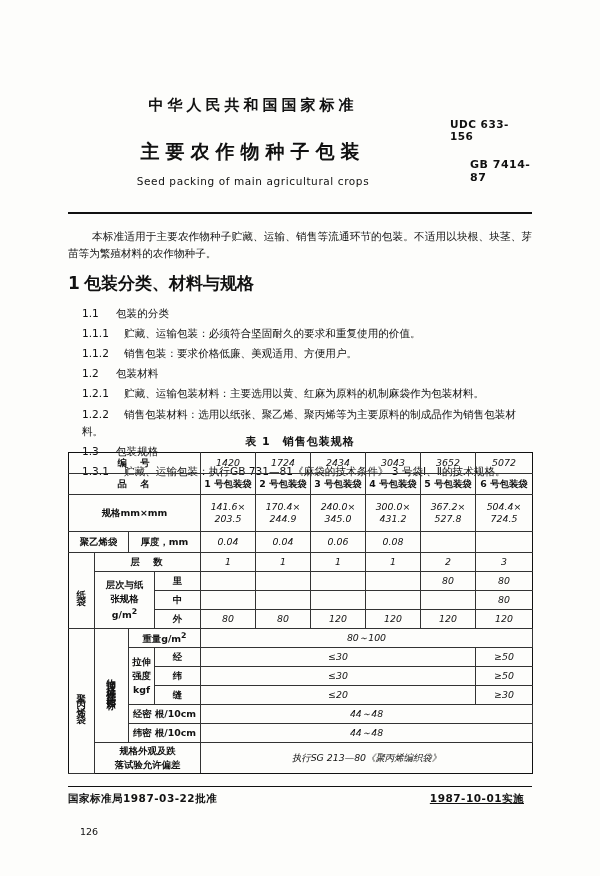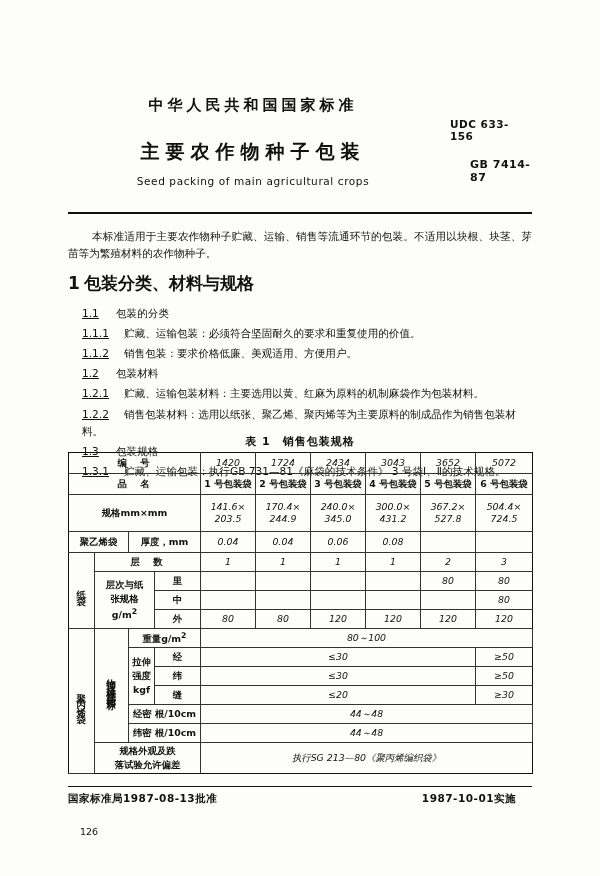--- a/index.html
+++ b/index.html
@@ -28,21 +28,21 @@
   .gbno{position:absolute;left:402px;top:62px;font-size:11px;letter-spacing:.5px;font-weight:bold;}
 
   .rule-top{position:absolute;left:68px;top:212px;width:464px;border-top:2.2px solid #111;}
 
   
   .body{position:absolute;left:68px;top:228px;width:464px;font-size:10.6px;line-height:1.62;}
   .para{text-indent:24px;margin:0 0 8px 0;text-align:justify;}
   .h1{font-weight:bold;font-size:17px;margin:0 0 7px 0;}
   .h1 .num{display:inline-block;width:16px;}
   .cl{margin:0 0 3px 0;}
-  .cl .num{display:inline-block;min-width:34px;text-decoration:underline;}
+  .cl .num{display:inline-block;min-width:34px;}
   .cl.lv2 .num{min-width:42px;}
   .ind1{padding-left:14px;}
 
   
   .tcap{position:absolute;left:68px;top:434px;width:464px;text-align:center;font-size:11px;font-weight:bold;letter-spacing:1px;}
   table.spec{
     position:absolute;left:68px;top:452px;width:464px;
     border-collapse:collapse;table-layout:fixed;font-size:9.4px;
   }
   table.spec td{
@@ -61,21 +61,21 @@
     letter-spacing:3px;font-weight:bold;line-height:1;
     display:inline-block;
   }
   .vert.loose{letter-spacing:7px;}
   .two{line-height:1.35;}
 
   
   .rule-bot{position:absolute;left:68px;top:786px;width:464px;border-top:1.8px solid #111;}
   .foot{position:absolute;top:792px;font-size:10.5px;font-weight:bold;letter-spacing:.5px;}
   .foot.l{left:68px;}
-  .foot.r{right:84px;}
+  .foot.r{right:76px;text-decoration:underline;}
   .pageno{position:absolute;left:80px;top:826px;font-size:9.5px;}
 </style>
 </head>
 <body>
 
 <div class="page">
 
   <div class="hdr">
     <div class="nat-title">中华人民共和国国家标准</div>
     <div class="main-title">主要农作物种子包装</div>
@@ -288,17 +288,17 @@
     <tr>
       <td class="lbl outer-b" colspan="3" style="height:28px;line-height:1.5">
         规格外观及跌<br>落试验允许偏差
       </td>
       <td class="val outer-b outer-r" colspan="6">执行SG 213—80《聚丙烯编织袋》</td>
     </tr>
   </tbody>
     </table>
 
   <div class="rule-bot"></div>
-  <div class="foot l">国家标准局1987-08-13批准</div>
+  <div class="foot l">国家标准局1987-03-22批准</div>
   <div class="foot r">1987-10-01实施</div>
   <div class="pageno">126</div>
 
 </div>
 
 </body></html>

